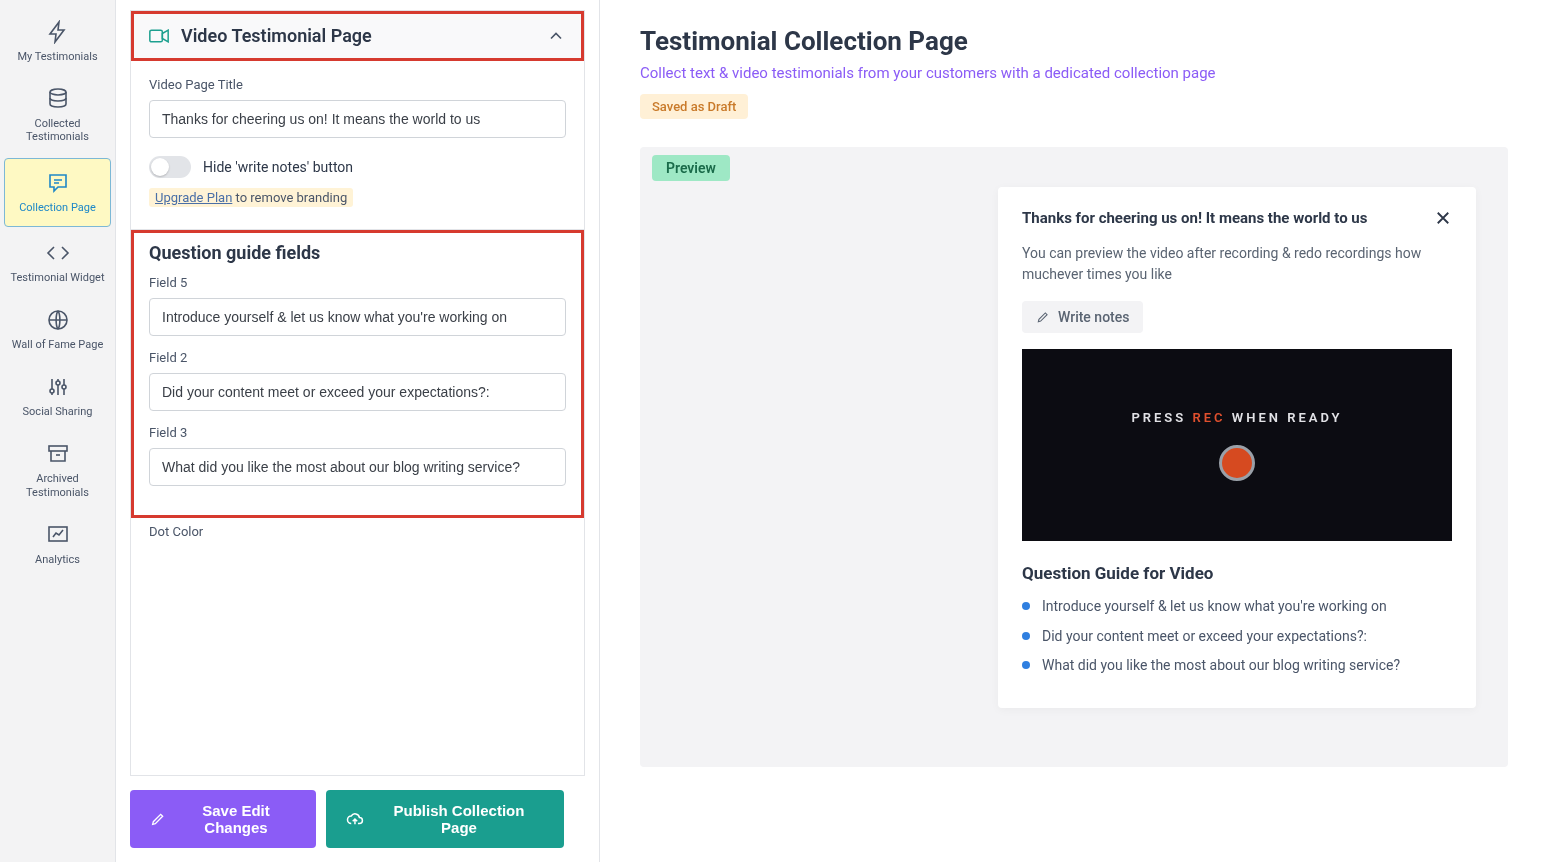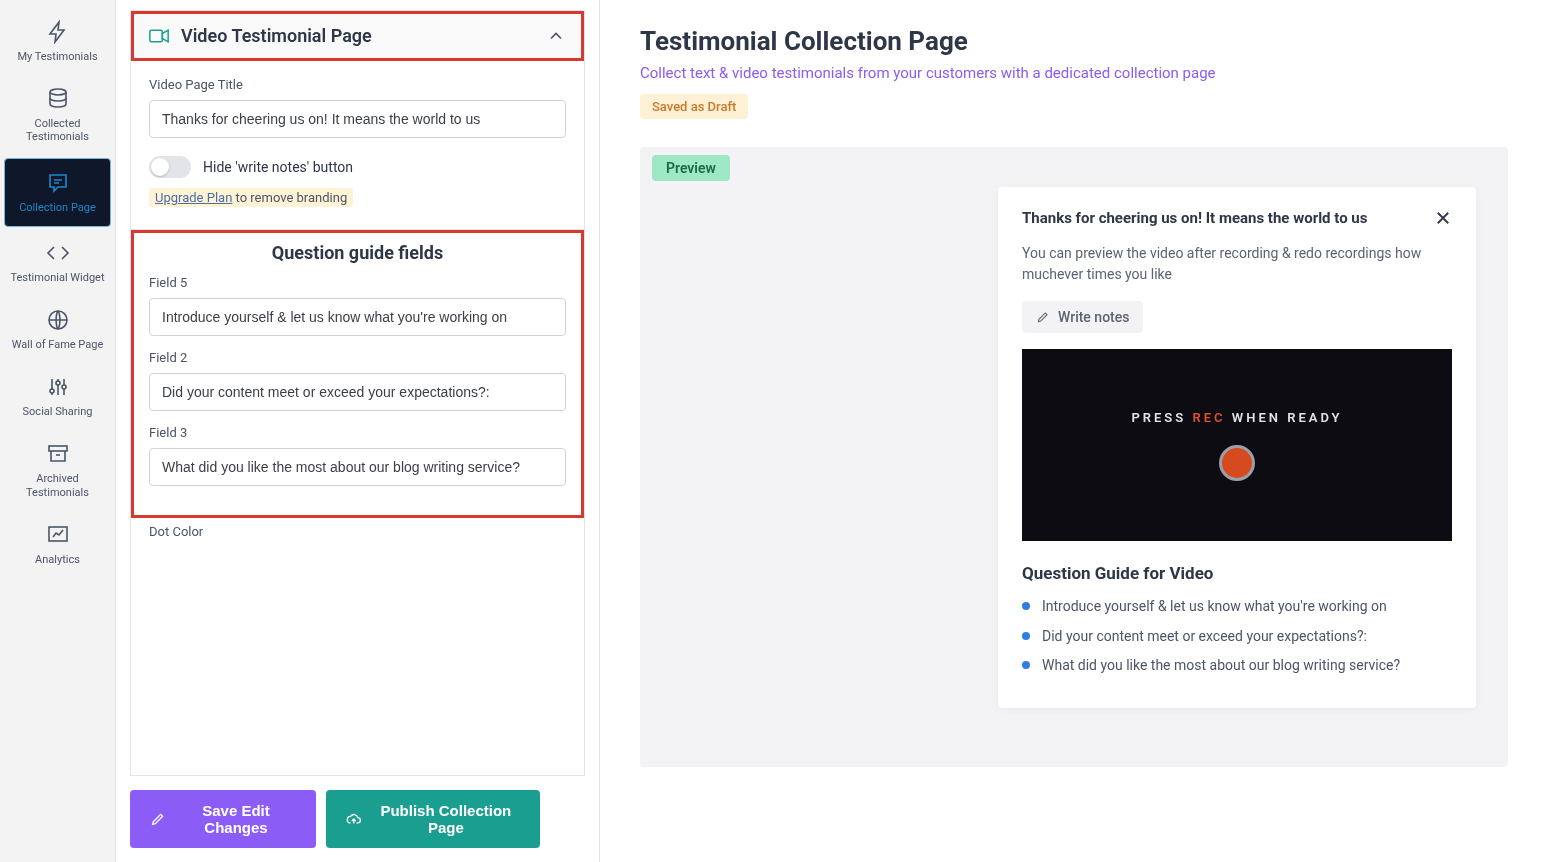--- a/index.html
+++ b/index.html
@@ -1,21 +1,21 @@
 <!DOCTYPE html>
 <html><head>
 <meta charset="utf-8">
 <style>
   * { box-sizing: border-box; margin: 0; padding: 0; }
   body { font-family: -apple-system, BlinkMacSystemFont, "Segoe UI", Roboto, Arial, sans-serif; font-size: 14px; color: #2d3748; background: #fff; width: 1548px; height: 862px; overflow: hidden; display: flex; }
   
   
   .sidebar { width: 116px; background: #f3f3f4; border-right: 1px solid #e2e4e8; display: flex; flex-direction: column; padding-top: 8px; }
   .side-item { display: flex; flex-direction: column; align-items: center; justify-content: center; padding: 12px 4px; gap: 6px; cursor: pointer; font-size: 11px; color: #4a5568; text-align: center; line-height: 1.2; }
-  .side-item.active { color: #1e88c7; background: #0f172a; border: 1px solid #7cb8d6; border-radius: 4px; margin: 2px 4px; }
+  .side-item.active { color: #1e88c7; background: #fef9c3; border: 1px solid #7cb8d6; border-radius: 4px; margin: 2px 4px; }
   .side-item .ico { width: 24px; height: 24px; display: flex; align-items: center; justify-content: center; }
   .side-item svg { stroke: currentColor; fill: none; stroke-width: 1.6; }
 
   
   .editor-col { width: 484px; border-right: 1px solid #e2e4e8; display: flex; flex-direction: column; padding: 10px 14px 14px 14px; }
   .panel-scroll { flex: 1; overflow-y: auto; border: 1px solid #e2e4e8; background: #fff; position: relative; }
   .panel-head { display: flex; align-items: center; justify-content: space-between; padding: 14px 18px; background: #f9f9fa; border-bottom: 1px solid #e2e4e8; }
   .panel-head-left { display: flex; align-items: center; gap: 12px; }
   .panel-title { font-size: 18px; font-weight: 600; color: #2d3748; }
   .highlight-red { outline: 3px solid #d63a2f; outline-offset: -3px; }
@@ -23,29 +23,29 @@
   .panel-body { padding: 16px 18px 20px 18px; }
   .form-label { font-size: 13px; color: #4a5568; margin-bottom: 8px; display: block; }
   .text-input { width: 100%; padding: 10px 12px; font-size: 14px; color: #3a3f47; border: 1px solid #d0d4d9; border-radius: 4px; background: #fff; }
   .toggle-row { display: flex; align-items: center; gap: 12px; margin-top: 18px; }
   .toggle { width: 42px; height: 22px; border-radius: 11px; background: #e2e4e8; position: relative; }
   .toggle::after { content: ""; position: absolute; left: 2px; top: 2px; width: 18px; height: 18px; border-radius: 50%; background: #fff; box-shadow: 0 1px 2px rgba(0,0,0,.2); }
   .upgrade-bar { margin-top: 12px; font-size: 13px; }
   .upgrade-bar .tag { background: #fff3d6; color: #4a5568; padding: 2px 6px; border-radius: 3px; }
   .upgrade-bar .lnk { color: #4a6fa7; text-decoration: underline; }
   .qg-block { margin-top: 0; padding: 12px 18px 18px 18px; }
-  .qg-title { font-size: 18px; font-weight: 700; color: #2d3748; margin-bottom: 12px; text-align: center; }
+  .qg-title { font-size: 18px; font-weight: 700; color: #2d3748; margin-bottom: 12px; }
   .field-group { margin-bottom: 14px; }
   .dot-row { padding: 6px 18px 14px 18px; font-size: 13px; color: #4a5568; }
   .sep { border-top: 1px solid #e2e4e8; margin-top: 4px; }
 
   .btn-row { display: flex; gap: 10px; margin-top: 14px; }
   .btn { flex: 0 0 auto; padding: 12px 20px; border-radius: 4px; font-size: 15px; font-weight: 600; display: flex; align-items: center; gap: 10px; cursor: pointer; border: none; }
   .btn-save { background: #8b5cf6; color: #fff; width: 186px; justify-content: center; }
-  .btn-publish { background: #1a9e8f; color: #fff; width: 214px; justify-content: flex-start; }
+  .btn-publish { background: #1a9e8f; color: #fff; width: 238px; justify-content: flex-start; }
   .btn svg { stroke: #fff; fill: none; stroke-width: 2; width: 18px; height: 18px; }
 
   
   .preview-col { flex: 1; padding: 26px 40px 20px 40px; overflow-y: auto; }
   .pv-title { font-size: 26px; font-weight: 700; color: #2d3748; margin-bottom: 8px; }
   .pv-sub { font-size: 15px; color: #8b5cf6; margin-bottom: 12px; }
   .draft-badge { display: inline-block; background: #fff0d6; color: #c97a2a; font-size: 13px; padding: 5px 12px; border-radius: 4px; font-weight: 500; }
   .pv-stage { background: #f3f3f5; margin-top: 28px; border-radius: 4px; padding-top: 0; position: relative; min-height: 620px; }
   .pv-badge { position: absolute; top: 8px; left: 12px; background: #9ee8c5; color: #1a6b4a; font-size: 14px; font-weight: 600; padding: 5px 14px; border-radius: 4px; }
   .pv-card { position: absolute; top: 40px; right: 32px; width: 478px; background: #fff; border-radius: 4px; padding: 22px 24px 22px 24px; box-shadow: 0 2px 10px rgba(0,0,0,.04); }

